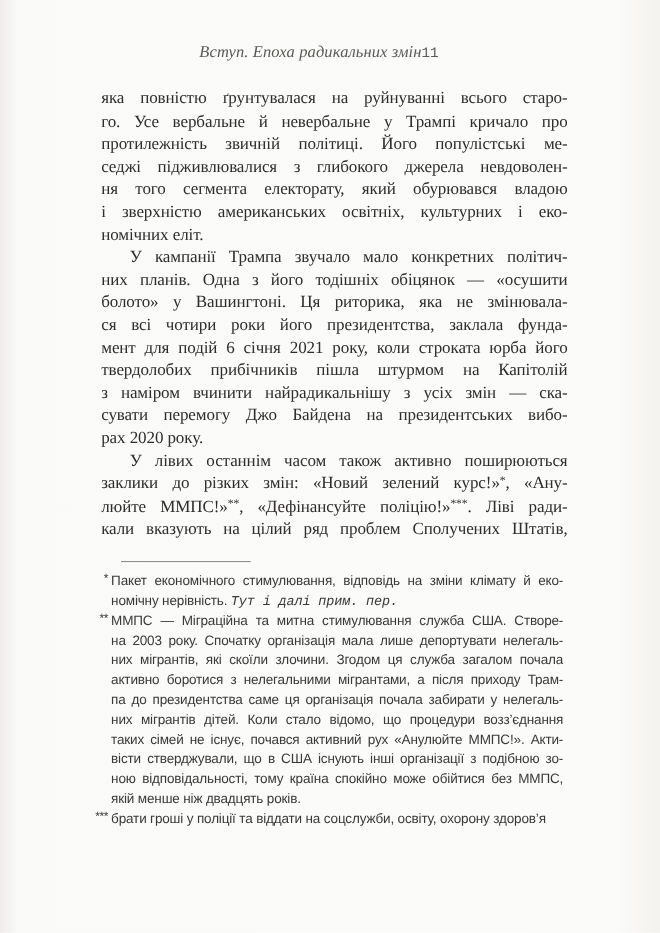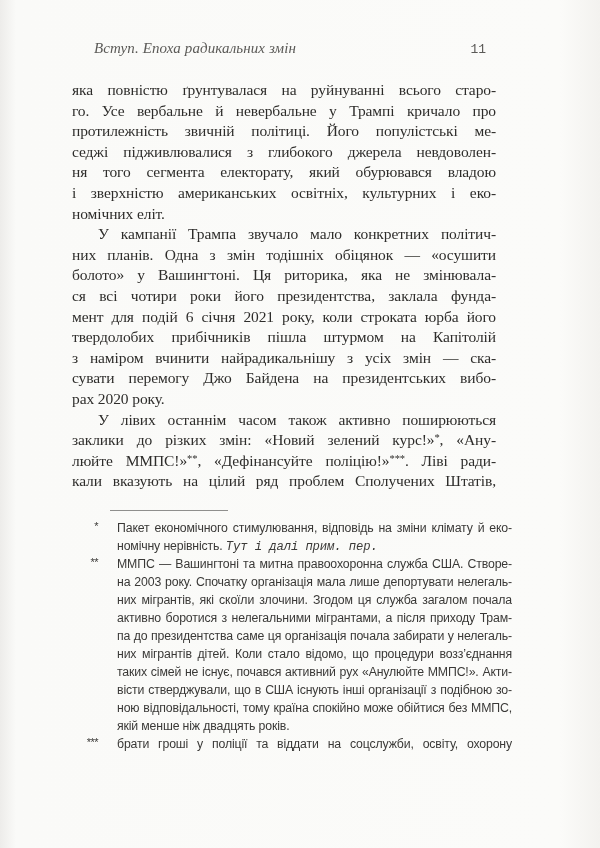--- a/index.html
+++ b/index.html
@@ -11,39 +11,39 @@
   .page {
     position: relative;
     width: 600px; height: 848px;
     background:
       linear-gradient(90deg, #edecea 0px, #fafaf8 16px, #fbfbf9 560px, #f3f2ef 600px);
     color: var(--body-text, #2e2d2b);
   }
   
   .header {
     position: absolute; top: 40px; left: 88px; width: 424px;
-    display: flex; justify-content: space-between; align-items: baseline;
+    display: flex; justify-content: center; align-items: baseline;
   }
   .running {
     font-family: "Liberation Serif", "DejaVu Serif", serif;
     font-style: italic;
     font-size: 15px;
     color: var(--header-text, #5b5a57);
     padding-left: 6px;
     letter-spacing: 0.1px;
   }
   .pagenum {
     font-family: Liberation Mono, monospace;
     font-size: 13px;
     color: var(--header-text, #5b5a57);
     padding-right: 26px;
   }
   
   .body-text {
-    position: absolute; top: 80px; left: 72px; width: 424px;
+    position: absolute; top: 80px; left: 92px; width: 424px;
   }
   .bline {
     font-size: 15.5px;
     line-height: 20.6px;
     height: 20.6px;
     overflow: hidden;
     text-align: justify;
     text-align-last: justify;
     letter-spacing: -0.1px;
     color: var(--body-text, #2e2d2b);
@@ -66,21 +66,21 @@
   }
   .footnote { position: relative; }
   .fn-marker {
     position: absolute; left: -12px; top: 1px; width: 22px;
     text-align: right;
     font-family: "Liberation Sans", "DejaVu Sans", sans-serif;
     font-size: 11px;
     color: var(--footnote-text, #3a3937);
     letter-spacing: -0.5px;
   }
-  .fn-lines { margin-left: 29px; }
+  .fn-lines { margin-left: 13px; }
   .fline {
     font-family: "Liberation Sans", "DejaVu Sans", sans-serif;
     font-size: 12.3px;
     line-height: 18px;
     height: 18px;
     overflow: hidden;
     text-align: justify;
     text-align-last: justify;
     letter-spacing: -0.15px;
     color: var(--footnote-text, #3a3937);
@@ -103,21 +103,21 @@
         <div class="bline">яка повністю ґрунтувалася на руйнуванні всього старо-</div>
         <div class="bline">го. Усе вербальне й невербальне у Трампі кричало про</div>
         <div class="bline">протилежність звичній політиці. Його популістські ме-</div>
         <div class="bline">седжі підживлювалися з глибокого джерела невдоволен-</div>
         <div class="bline">ня того сегмента електорату, який обурювався владою</div>
         <div class="bline">і зверхністю американських освітніх, культурних і еко-</div>
         <div class="bline lastline">номічних еліт.</div>
       </div>
       <div class="para indent">
         <div class="bline">У кампанії Трампа звучало мало конкретних політич-</div>
-        <div class="bline">них планів. Одна з змін тодішніх обіцянок — «осушити</div>
+        <div class="bline">них планів. Одна з його тодішніх обіцянок — «осушити</div>
         <div class="bline">болото» у Вашингтоні. Ця риторика, яка не змінювала-</div>
         <div class="bline">ся всі чотири роки його президентства, заклала фунда-</div>
         <div class="bline">мент для подій 6 січня 2021 року, коли строката юрба його</div>
         <div class="bline">твердолобих прибічників пішла штурмом на Капітолій</div>
         <div class="bline">з наміром вчинити найрадикальнішу з усіх змін — ска-</div>
         <div class="bline">сувати перемогу Джо Байдена на президентських вибо-</div>
         <div class="bline lastline">рах 2020 року.</div>
       </div>
       <div class="para indent">
         <div class="bline">У лівих останнім часом також активно поширюються</div>
@@ -133,21 +133,21 @@
       <div class="footnote">
         <span class="fn-marker">*</span>
         <div class="fn-lines">
           <div class="fline">Пакет економічного стимулювання, відповідь на зміни клімату й еко-</div>
           <div class="fline lastline"><span>номічну нерівність. </span><span class="it">Тут і далі прим. пер.</span></div>
         </div>
       </div>
       <div class="footnote">
         <span class="fn-marker">**</span>
         <div class="fn-lines">
-          <div class="fline">ММПС — Вашингтоні та митна правоохоронна служба США. Створе-</div>
+          <div class="fline">ММПС — Міграційна та митна стимулювання служба США. Створе-</div>
           <div class="fline">на 2003 року. Спочатку організація мала лише депортувати нелегаль-</div>
           <div class="fline">них мігрантів, які скоїли злочини. Згодом ця служба загалом почала</div>
           <div class="fline">активно боротися з нелегальними мігрантами, а після приходу Трам-</div>
           <div class="fline">па до президентства саме ця організація почала забирати у нелегаль-</div>
           <div class="fline">них мігрантів дітей. Коли стало відомо, що процедури возз’єднання</div>
           <div class="fline">таких сімей не існує, почався активний рух «Анулюйте ММПС!». Акти-</div>
           <div class="fline">вісти стверджували, що в США існують інші організації з подібною зо-</div>
           <div class="fline">ною відповідальності, тому країна спокійно може обійтися без ММПС,</div>
           <div class="fline lastline">якій менше ніж двадцять років.</div>
         </div>

